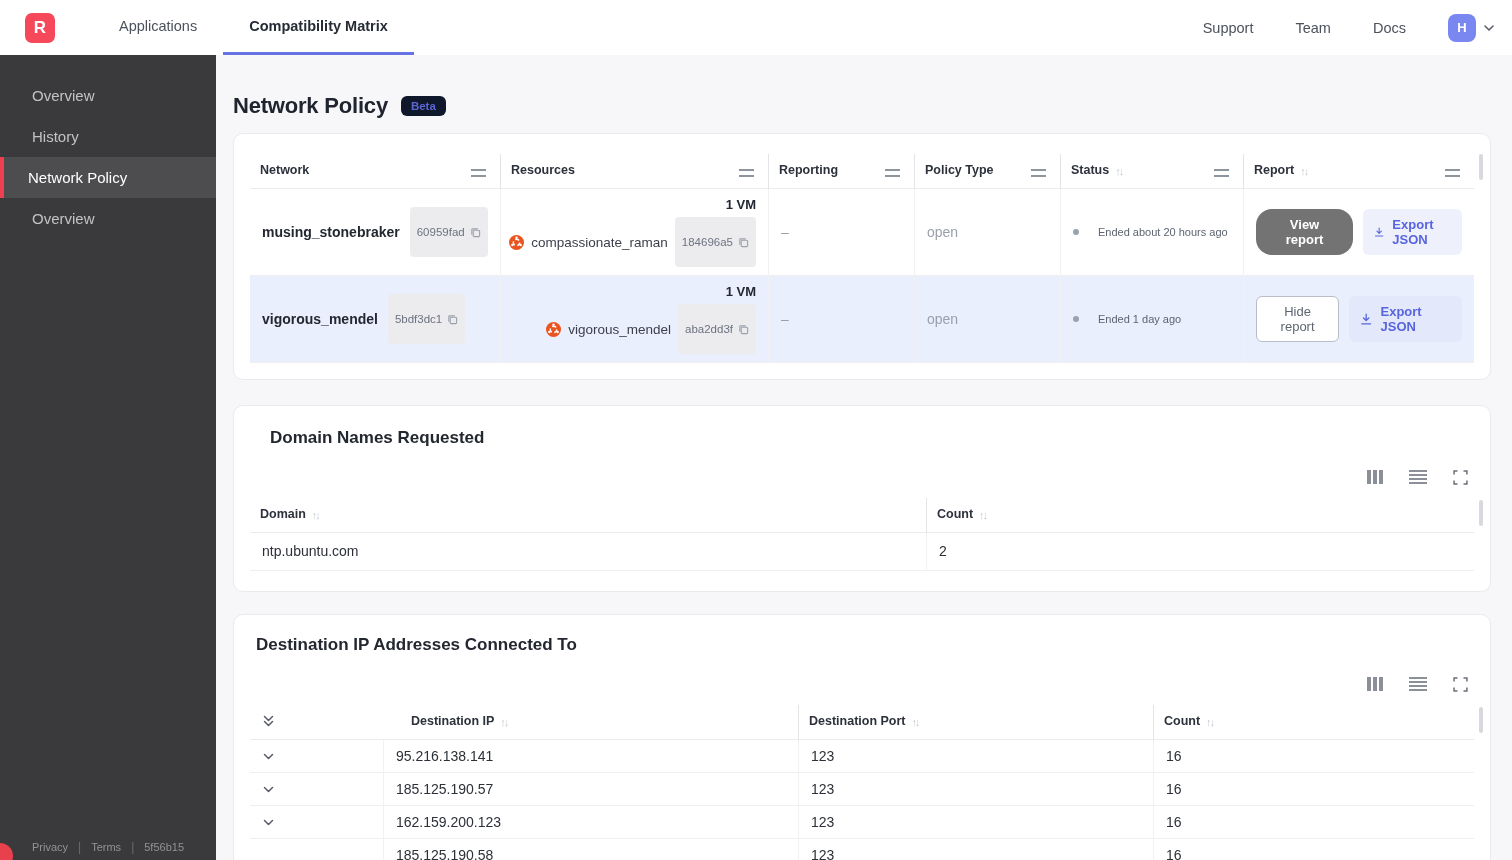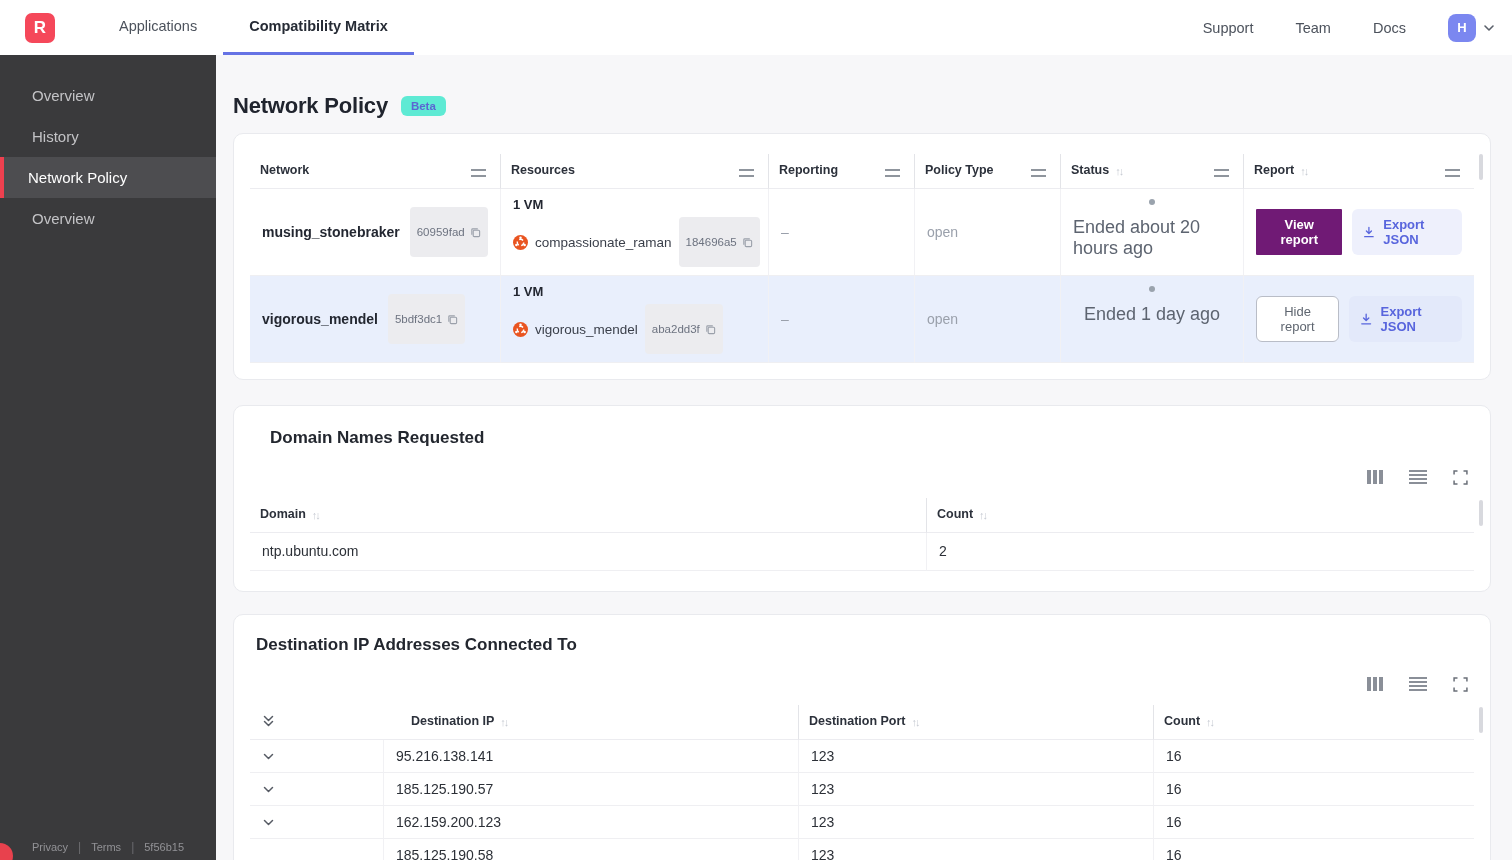--- a/index.html
+++ b/index.html
@@ -29,21 +29,21 @@
   .side-footer { position:absolute; bottom:6px; left:0; width:100%; display:flex; justify-content:center; align-items:center;
                  gap:10px; font-size:11px; color:#929296; }
   .side-footer .sep { color:#6b6b6f; font-size:12px; }
   .side-footer span[data-interactable="true"] { cursor:pointer; }
 
   .main { flex:1; padding:38px 21px 0 17px; overflow:hidden; }
 
   
   .page-header { display:flex; align-items:center; gap:13px; }
   .page-title { font-size:22px; font-weight:700; color:#20242e; letter-spacing:-0.2px; }
-  .beta-badge { background:#5eead4; color:#5b66d2; font-size:11.5px; font-weight:600; padding:4px 10px; border-radius:6px; }
+  .beta-badge { background:#0f172a; color:#5b66d2; font-size:11.5px; font-weight:600; padding:4px 10px; border-radius:6px; }
   .page-desc { margin-top:13px; font-size:13.5px; color:#565d68; line-height:1.62; max-width:905px; }
 
   
   .card { background:#fff; border:1px solid #e9eaee; border-radius:10px; position:relative; }
   .card-title { font-size:17px; font-weight:700; color:#23272f; }
 
   .vthumb { position:absolute; right:7px; width:4px; height:26px; background:#d8d9de; border-radius:2px; }
 
   
   .th { display:flex; align-items:flex-end; font-size:12.5px; font-weight:700; color:#2c313b;
@@ -53,28 +53,28 @@
   .sort { margin-left:6px; font-size:11px; color:#c6cad2; letter-spacing:-2px; cursor:pointer; white-space:nowrap; }
   .td { border-bottom:1px solid #efeff2; border-left:1px solid #f1f1f4; padding:10px 12px; display:flex; align-items:center; }
   .td.first { border-left:none; }
 
   
   .ntable { display:grid; grid-template-columns:250px 268px 146px 146px 183px 1fr; margin-top:2px; }
   .ntable .row-hl { background:#e9effc; }
   .net-name { font-size:14px; font-weight:700; color:#232731; margin-right:10px; }
   .pill { display:inline-flex; align-items:center; gap:5px; background:#ececef; border-radius:4px; padding:19px 7px;
           font-size:11.5px; color:#6d7380; white-space:nowrap; }
-  .res-cell { flex-direction:column; align-items:flex-start; gap:5px; padding-top:8px; padding-bottom:8px; }
+  .res-cell { flex-direction:column; align-items:flex-end; gap:5px; padding-top:8px; padding-bottom:8px; }
   .res-count { font-size:13px; font-weight:700; color:#232731; }
   .res-line { display:flex; align-items:center; gap:7px; font-size:13.5px; color:#3a3f4a; }
   .muted { color:#9aa0ab; font-size:14px; }
-  .status-cell { gap:12px; font-size:18px; color:#5d6470;flex-direction:column; }
+  .status-cell { gap:19px; font-size:11px; color:#5d6470; }
   .status-dot { width:6px; height:6px; border-radius:50%; background:#9aa3ad; flex-shrink:0; }
   .report-cell { gap:10px; }
-  .btn-primary { background:#701a75; color:#fff; border:none; border-radius:1px; padding:8px 13px; font-size:13px;
+  .btn-primary { background:#737373; color:#fff; border:none; border-radius:16px; padding:8px 22px; font-size:13px;
                  font-weight:600; cursor:pointer; font-family:inherit; }
   .btn-outline { background:#fff; color:#5f6670; border:1px solid #b9bdc7; border-radius:6px; padding:7px 12px;
                  font-size:13px; cursor:pointer; font-family:inherit; }
   .export-pill { display:inline-flex; align-items:center; gap:8px; background:#eef0fc; border-radius:6px; padding:8px 11px;
                  color:#5865dd; font-size:13px; font-weight:700; cursor:pointer; }
 
   
   .table-toolbar { display:flex; justify-content:flex-end; align-items:center; gap:26px; margin:20px 6px 12px; }
   .tool { cursor:pointer; display:flex; align-items:center; }
   .cols-icon { display:flex; gap:2px; }

